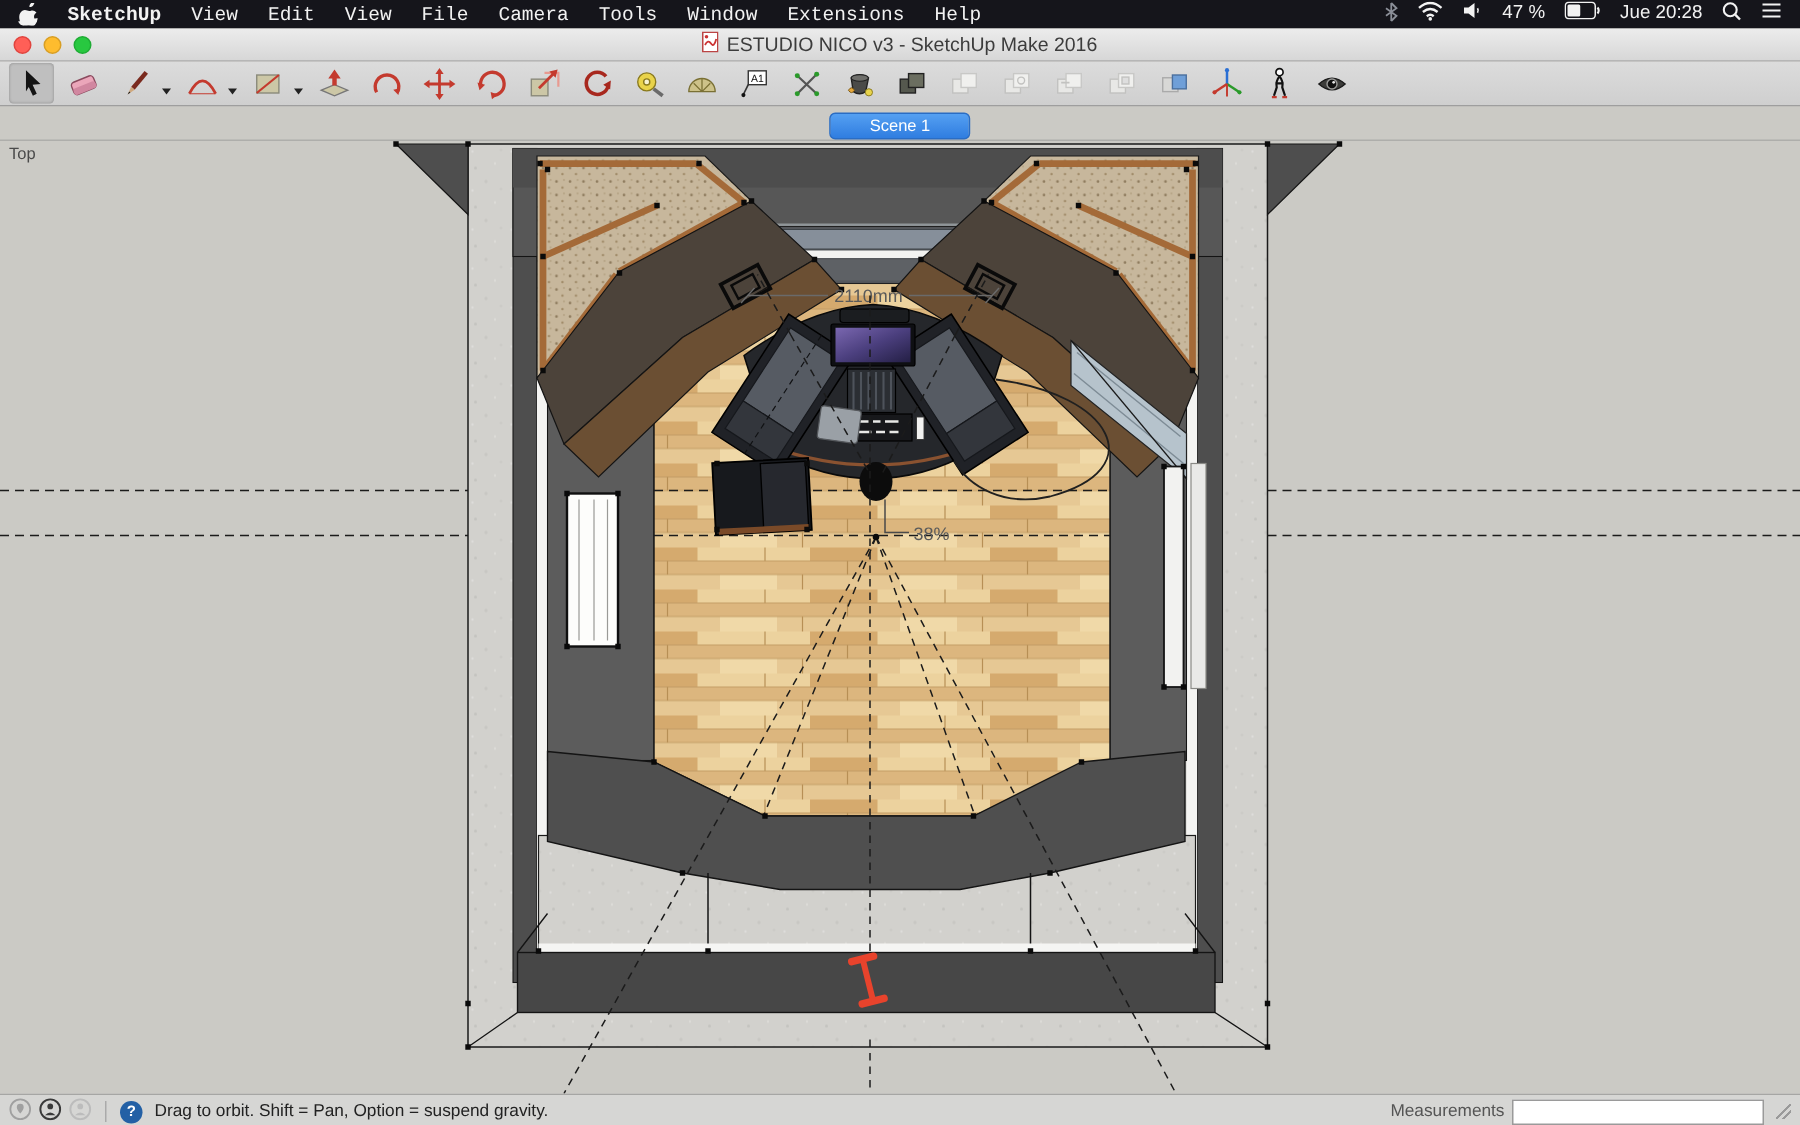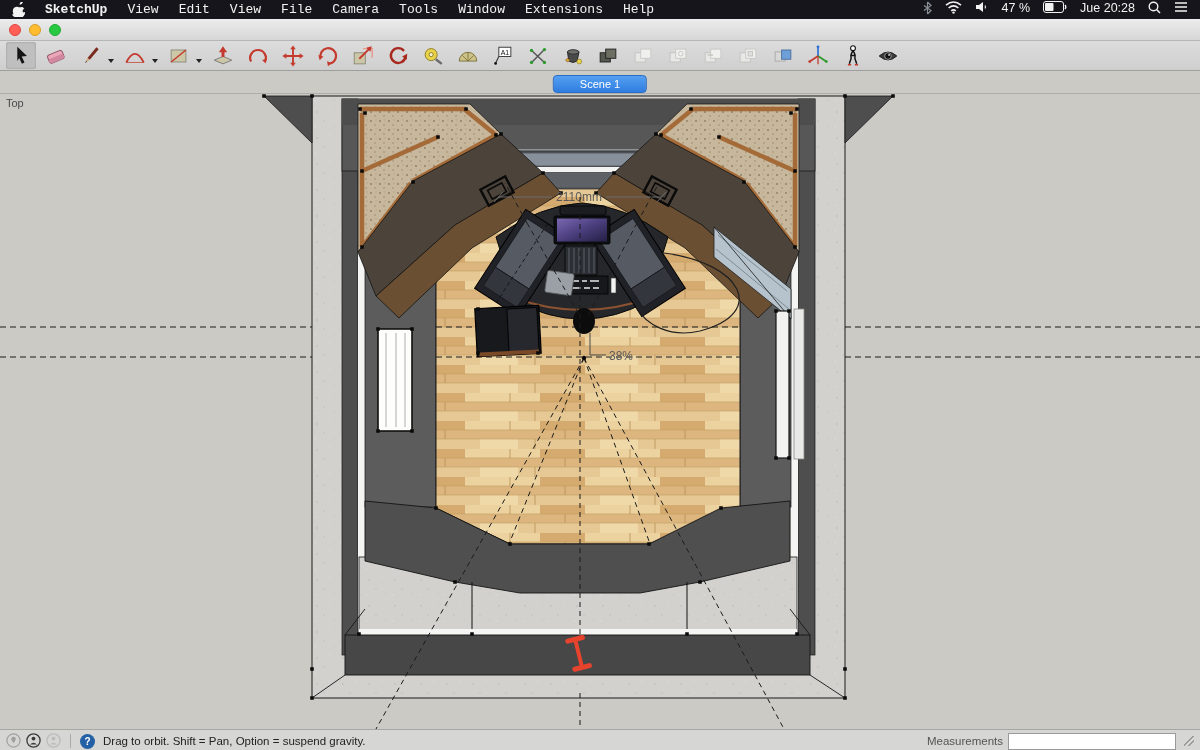--- a/index.html
+++ b/index.html
@@ -98,20 +98,28 @@
           </svg></span>
     </div>
   </div>
 
   <div class="titlebar">
     <div class="traffic">
       <span class="tl-red"></span>
       <span class="tl-yellow"></span>
       <span class="tl-green"></span>
     </div>
+    <div class="title">
+      <span><svg width="11" height="14" viewBox="0 0 11 14">
+            <rect x="0.5" y="0.5" width="10" height="13" fill="#fff" stroke="#b44"></rect>
+            <path d="M2 9 Q4 5 6 8 Q8 11 9.5 5" stroke="#c33" stroke-width="1.2" fill="none"></path>
+            <circle cx="3" cy="3.5" r="1.2" fill="#c33"></circle>
+          </svg></span>
+      <span>ESTUDIO NICO v3 - SketchUp Make 2016</span>
+    </div>
   </div>
 
   <div class="toolbar">
     <span class="tool active">
         <svg width="24" height="24" viewBox="0 0 26 26">
           <path d="M9 3 L19.5 13 L13.8 13.6 L16.8 20 L14 21.4 L11 15.2 L9 18.5 Z" fill="#141414"></path>
         </svg>
       </span>
     <span class="tool">
         <svg width="24" height="24" viewBox="0 0 26 26">

